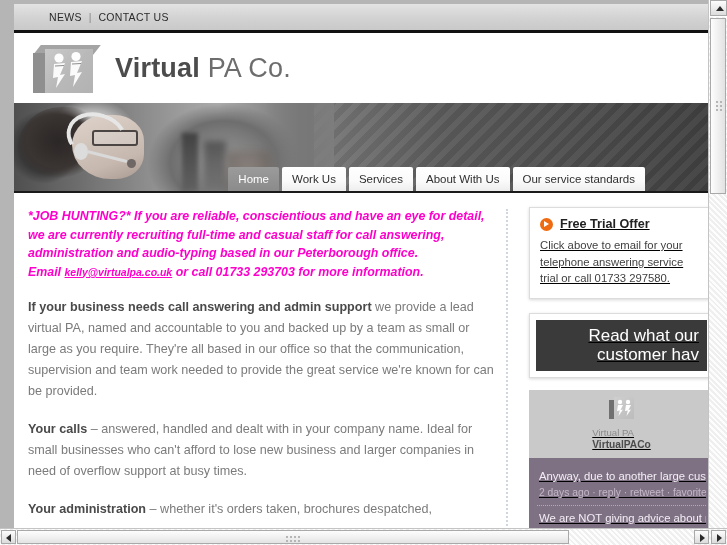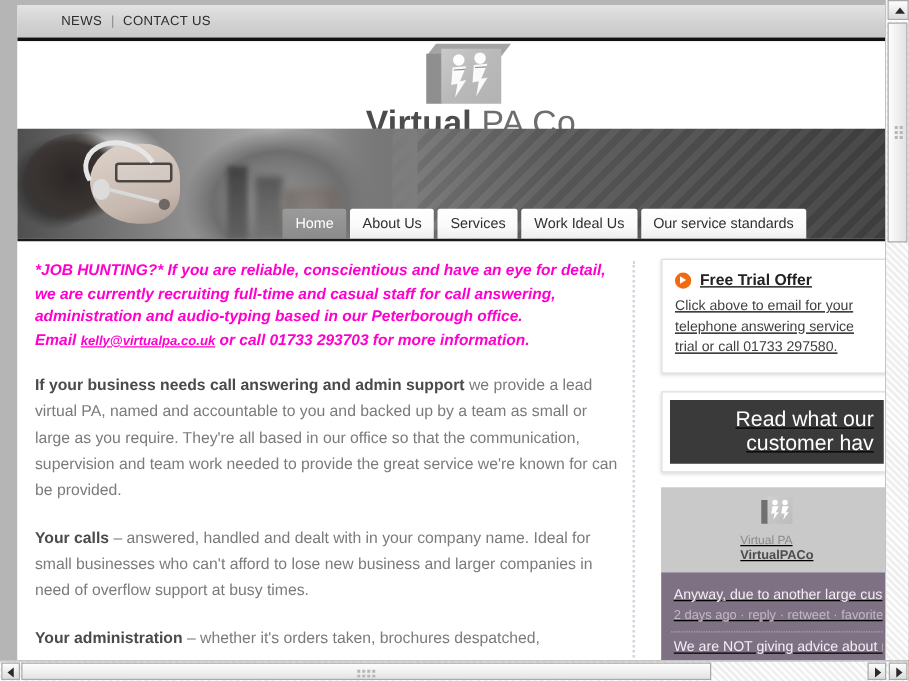--- a/index.html
+++ b/index.html
@@ -57,21 +57,20 @@
   }
 
   
   .logohdr {
     height: 70px;
     background: #ffffff;
     display: flex;
     align-items: center;
     padding-left: 17px;
     box-sizing: border-box;
-    flex-direction: column;
   }
   .cube {
     position: relative;
     width: 68px; height: 50px;
     flex: 0 0 auto;
   }
   .cube .face {
     position: absolute;
     left: 14px; top: 6px;
     width: 48px; height: 44px;
@@ -514,23 +513,23 @@
         <div class="face2"></div>
         <div class="glasses"></div>
         <div class="headsetband"></div>
         <div class="earcup"></div>
         <div class="mic"></div>
         <div class="micball"></div>
         <div class="fadeR"></div>
 
         <div class="navwrap">
           <div class="tab active">Home</div>
-          <div class="tab">About Us</div>
+          <div class="tab">Work Us</div>
           <div class="tab">Services</div>
-          <div class="tab">Work Ideal Us</div>
+          <div class="tab">About With Us</div>
           <div class="tab">Our service standards</div>
         </div>
       </div>
 
       <div class="content">
 
         <div class="maincol">
           <p class="jobad">
             <span>*JOB HUNTING?* If you are reliable, conscientious and have an eye for detail, we are currently recruiting full-time and casual staff for call answering, administration and audio-typing based in our Peterborough office.</span><br>
             <span>Email </span><a href="#">kelly@virtualpa.co.uk</a><span> or call 01733 293703 for more information.</span>

